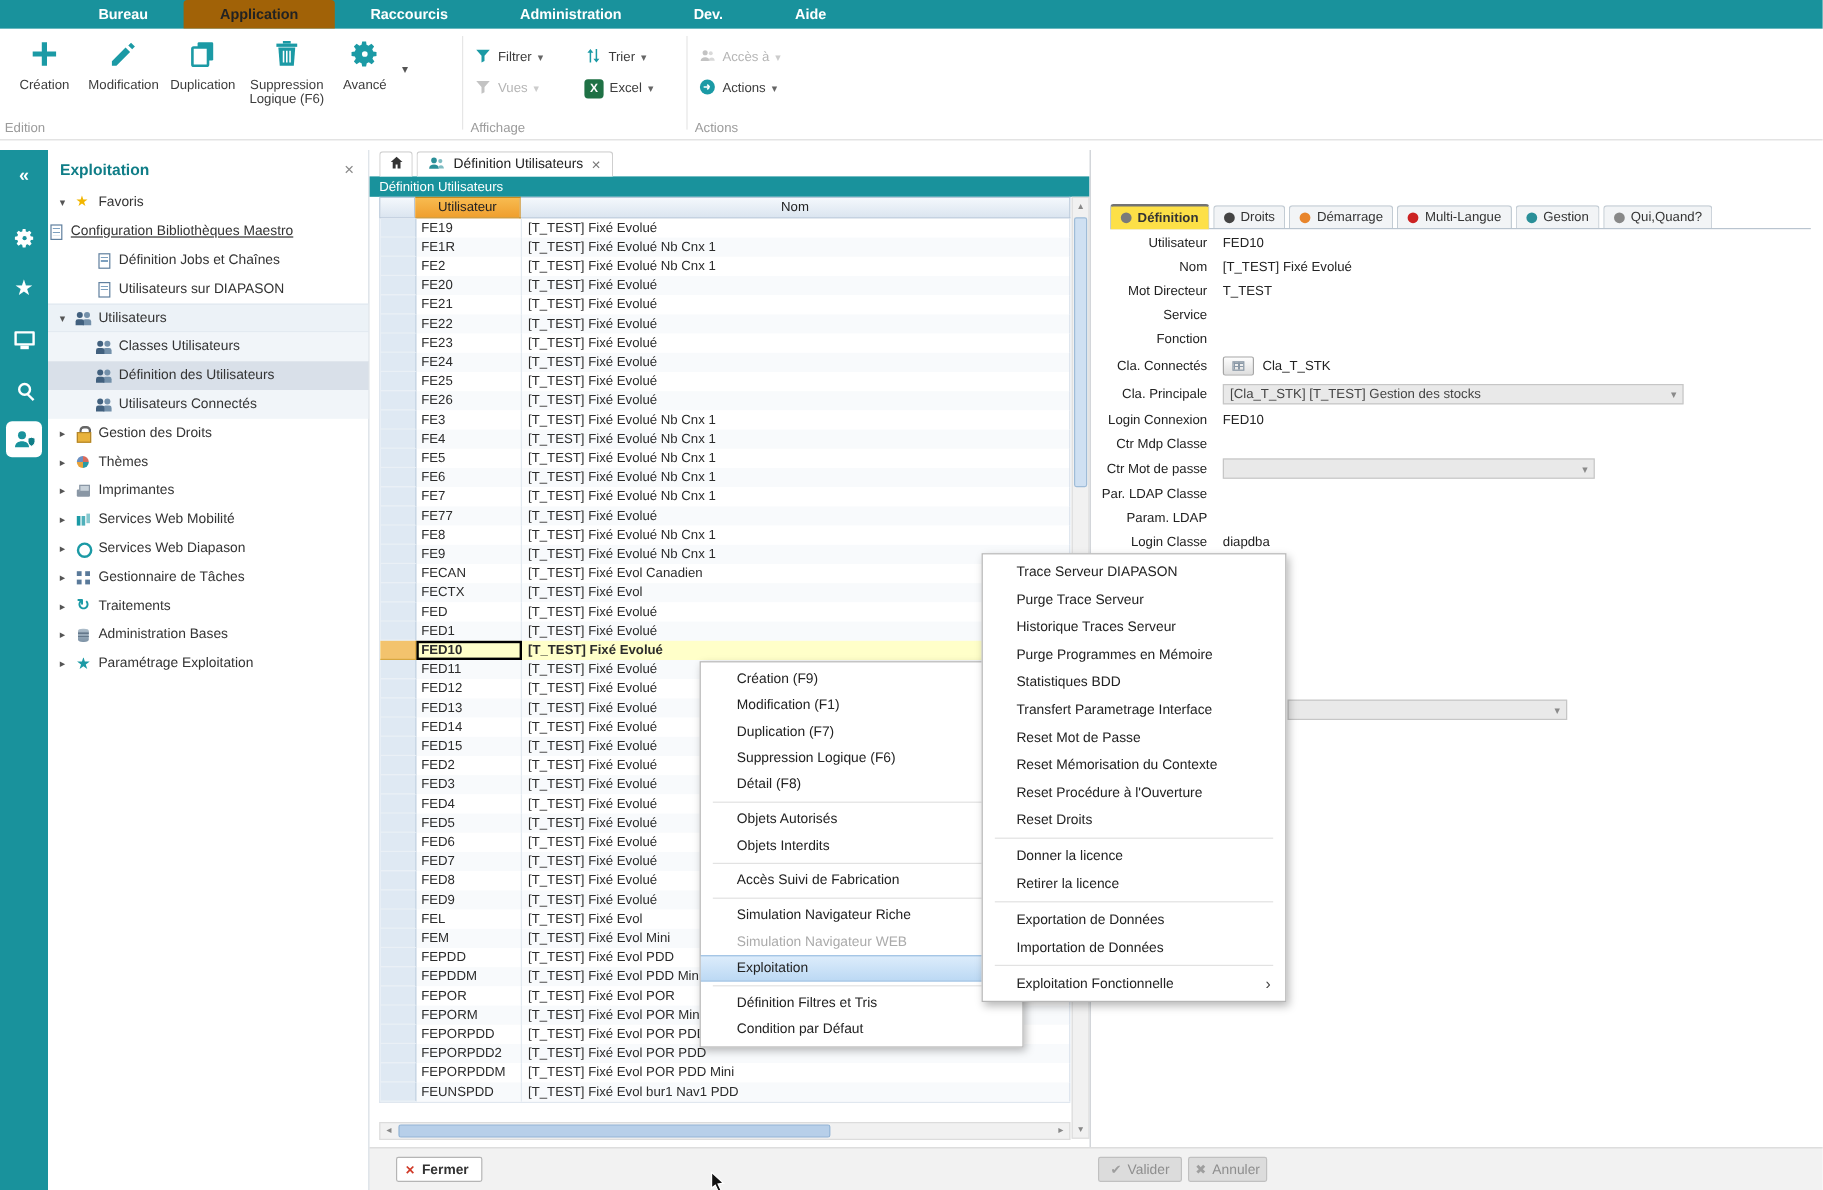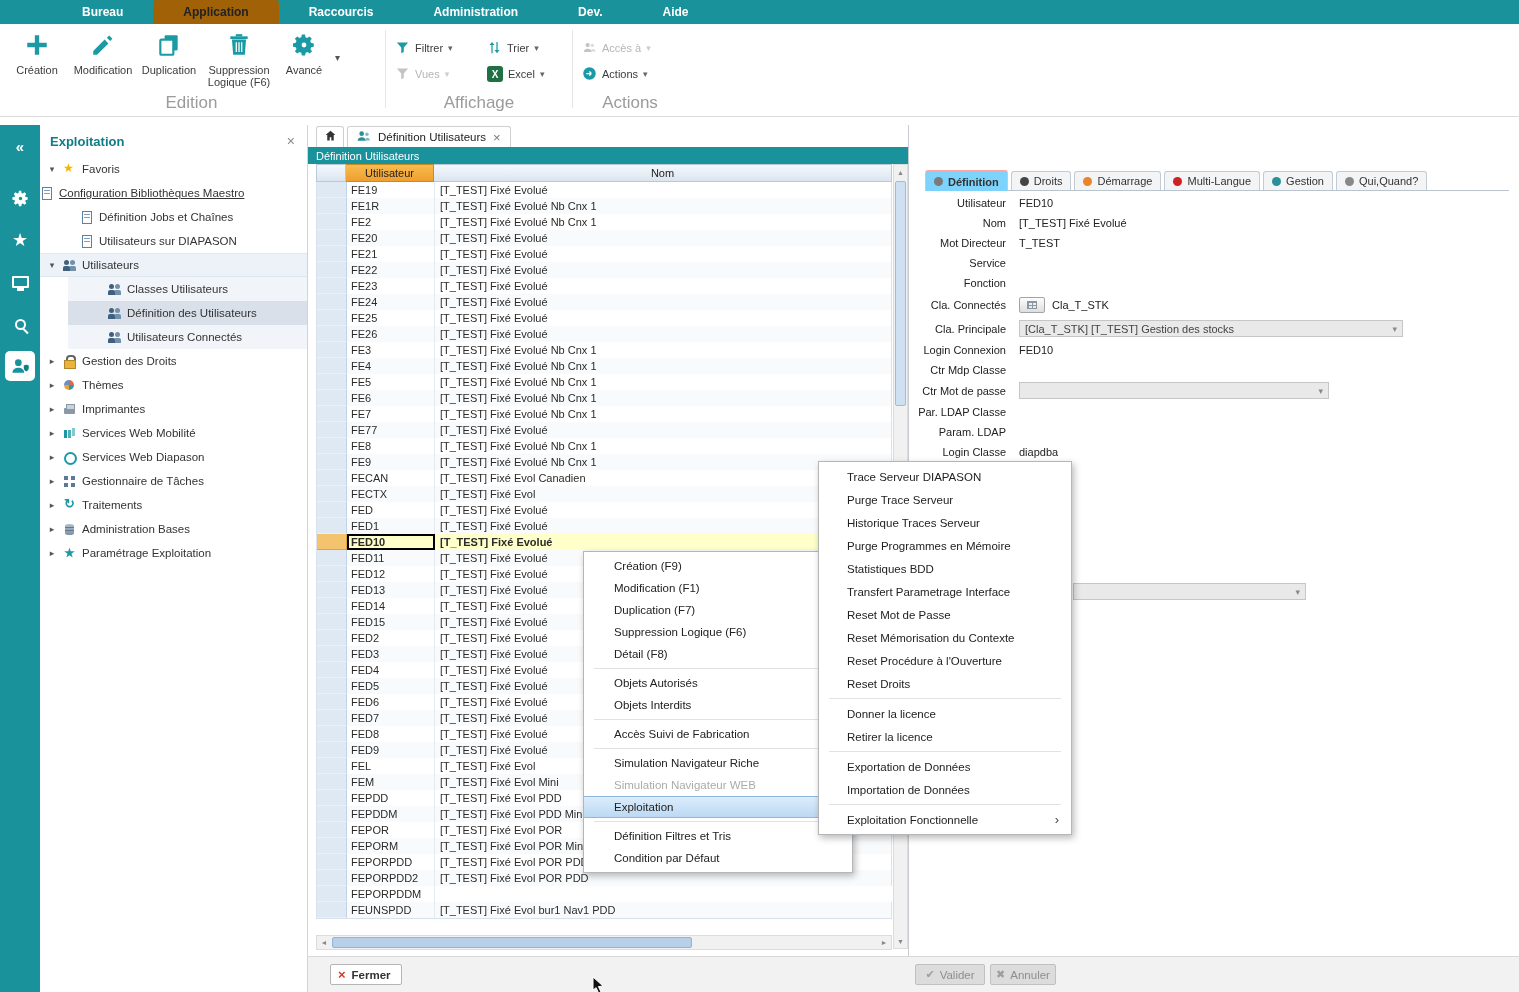--- a/index.html
+++ b/index.html
@@ -12,21 +12,21 @@
 
   
   .menubar{position:absolute; top:0; left:0; right:0; height:24px; background:var(--teal); display:flex; align-items:stretch; padding-left:52px;}
   .menu-item{color:#fff; font-size:12px; font-weight:bold; padding:0 30px; display:flex; align-items:center; cursor:default;}
   .menu-item.active{background:#a16207; color:#222; border-radius:3px 3px 0 0;}
 
   
   .ribbon{position:absolute; top:24px; left:0; right:0; height:93px; background:#fff; border-bottom:1px solid #dcdcdc; display:flex;}
   .rb-group{display:flex; flex-direction:column; justify-content:space-between; padding:3px 4px 0;}
   .rb-row{display:flex; align-items:flex-start;}
-  .rb-caption{text-align:center; font-size:17px; color:#9b9b9b; padding:2px 0 3px;}
+  .rb-caption{text-align:left; font-size:11px; color:#9b9b9b; padding:2px 0 3px;}
   .rb-big{width:66px; display:flex; flex-direction:column; align-items:center; gap:3px; font-size:11px; color:#3c3c3c; text-align:center; padding-top:5px; line-height:1.15;}
   .rb-big svg{width:26px; height:26px;}
   .rb-sep{width:1px; background:#e6e6e6; margin:6px 2px 8px;}
   .rb-caret{color:#555; font-size:10px; align-self:center; padding:0 3px;}
   .rb-grid{display:grid; grid-template-columns:92px 86px; grid-auto-rows:26px; align-items:center; padding-top:8px;}
   .rb-small{display:flex; align-items:center; gap:5px; font-size:11px; color:#3c3c3c; height:24px; padding:0 3px;}
   .rb-small svg{width:15px; height:15px;}
   .rb-small .caret{font-size:9px; color:#666;}
   .rb-small.disabled{color:#b5b5b5;}
   .rb-small.disabled .caret{color:#ccc;}
@@ -43,21 +43,21 @@
   .rail-search::after{content:""; position:absolute; right:-5px; bottom:-4px; width:7px; height:2px; background:#fff; transform:rotate(45deg);}
   .rail-active{background:#fff; border-radius:5px;}
 
   
   .nav{position:absolute; top:125px; left:40px; width:268px; bottom:0; background:#fff; border-right:1px solid #ccd4dc;}
   .nav-header{height:32px; display:flex; align-items:center; justify-content:space-between; padding:0 12px 0 10px;}
   .nav-title{color:var(--teal-dk); font-weight:bold; font-size:13px;}
   .nav-close{color:#8a8a8a; font-size:14px;}
   .tree{font-size:11.5px; color:#333;}
   .tree-row{height:24px; display:flex; align-items:center; gap:5px;}
-  .tree-row.band{background:#f1f5f9;margin-left:28px;}
+  .tree-row.band{background:#f1f5f9;}
   .tree-row.parent-band{background:#ecf2f7; border-top:1px solid #e0e8ef; border-bottom:1px solid #e0e8ef;}
   .tree-row.selected{background:#d9e0e9;}
   .chev{width:12px; color:#555; font-size:9px; text-align:center; flex:none;}
   .tlabel{white-space:nowrap;}
 
   
   .ti{width:14px; height:13px; position:relative; flex:none; display:inline-block;}
   .ti-star::before{content:"★"; color:#f2b600; font-size:12px; position:absolute; top:-2px; left:0;}
   .ti-doc::before{content:""; position:absolute; left:2px; top:0; width:8px; height:11px; background:#fff; border:1px solid #5f7f9e;}
   .ti-doc::after{content:""; position:absolute; left:4px; top:3px; width:6px; height:6px; background:repeating-linear-gradient(#7da0bf 0 1px, transparent 1px 3px);}
@@ -113,21 +113,21 @@
   .bottombar{position:absolute; left:308px; right:0; bottom:0; height:36px; background:#f2f2f2; border-top:1px solid #d8d8d8;}
   .btn-fermer{position:absolute; left:22px; top:7px; height:21px; padding:0 10px 0 7px; background:#fff; border:1px solid #b5b5b5; border-radius:2px; display:flex; align-items:center; gap:6px; font-size:11.5px; font-weight:bold; color:#333;}
   .fermer-x{color:#d03a28; font-weight:bold; font-size:13px;}
   .btn-gray{position:absolute; top:7px; height:21px; width:70px; background:#dcdcdc; border:1px solid #c0c0c0; border-radius:2px; display:flex; align-items:center; justify-content:center; gap:5px; font-size:11.5px; color:#8e8e8e;}
   .btn-gray .bicon{font-size:11px; color:#9e9e9e;}
 
   
   .detail{position:absolute; top:125px; left:908px; right:0; bottom:36px; background:#fff; border-left:1px solid #c9cdd1;}
   .dtabs{position:absolute; top:45px; left:16px; right:10px; height:21px; display:flex; border-bottom:1px solid #b9c4cf;}
   .dtab{display:flex; align-items:center; gap:5px; padding:0 8px; font-size:11px; color:#333; border:1px solid #c3ccd4; border-bottom:none; border-radius:3px 3px 0 0; background:#f2f4f6; margin-right:3px; height:19px; align-self:flex-end;}
-  .dtab.active{background:#7dd3fc; font-weight:bold; border-top:2px solid #fca5a5; height:21px; margin-bottom:-1px;}
+  .dtab.active{background:#fde047; font-weight:bold; border-top:2px solid #737373; height:21px; margin-bottom:-1px;}
   .dot{width:9px; height:9px; border-radius:50%; flex:none;}
   .dform{position:absolute; top:70px; left:0; right:8px;}
   .frow{display:flex; align-items:center; min-height:15px; margin-bottom:5px;}
   .frow.gap{margin-top:7px;}
   .flabel{width:110px; text-align:right; font-size:11px; color:#222; padding-right:13px; flex:none;}
   .fvalue{font-size:11px; color:#222; white-space:nowrap;}
   .fdrop{height:17px; background:#e9e9e9; border:1px solid #c6c6c6; display:flex; align-items:center; justify-content:space-between; padding:0 5px; color:#444; font-size:11px;}
   .ddcaret{color:#8a8a8a; font-size:9px;}
   .fattach-btn{width:26px; height:16px; background:linear-gradient(#fdfdfd,#dedede); border:1px solid #a5a5a5; border-radius:2px; margin-right:7px; display:flex; align-items:center; justify-content:center; flex:none;}
   .grid-ic{width:10px; height:8px; background:repeating-linear-gradient(#8a98a6 0 1px, transparent 1px 3px), repeating-linear-gradient(90deg,#8a98a6 0 1px, transparent 1px 4px); border:1px solid #8a98a6;}
@@ -614,20 +614,21 @@
           <div class="td-nom">[T_TEST] Fixé Evol POR PDD</div>
         </div>
         <div class="trow">
           <div class="td-sel"></div>
           <div class="td-user">FEPORPDD2</div>
           <div class="td-nom">[T_TEST] Fixé Evol POR PDD</div>
         </div>
         <div class="trow">
           <div class="td-sel"></div>
           <div class="td-user">FEPORPDDM</div>
+          <div class="td-nom">[T_TEST] Fixé Evol POR PDD Mini</div>
         </div>
         <div class="trow">
           <div class="td-sel"></div>
           <div class="td-user">FEUNSPDD</div>
           <div class="td-nom">[T_TEST] Fixé Evol bur1 Nav1 PDD</div>
         </div>
       </div>
   </div>
 
   <div class="vscroll">

